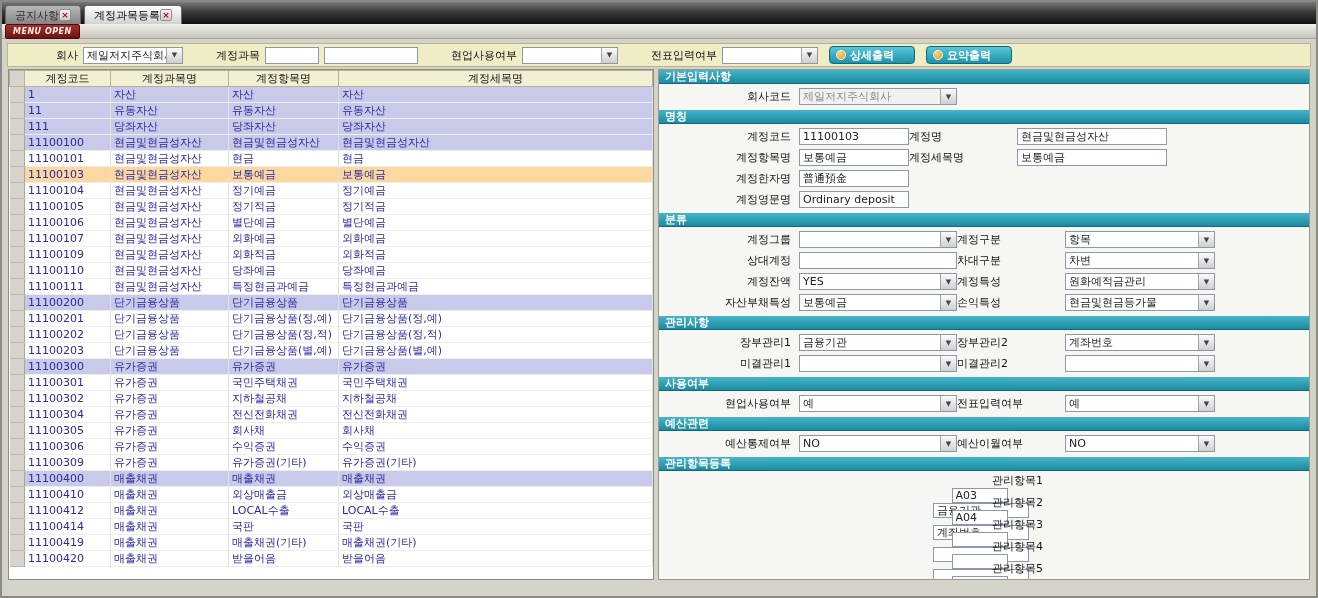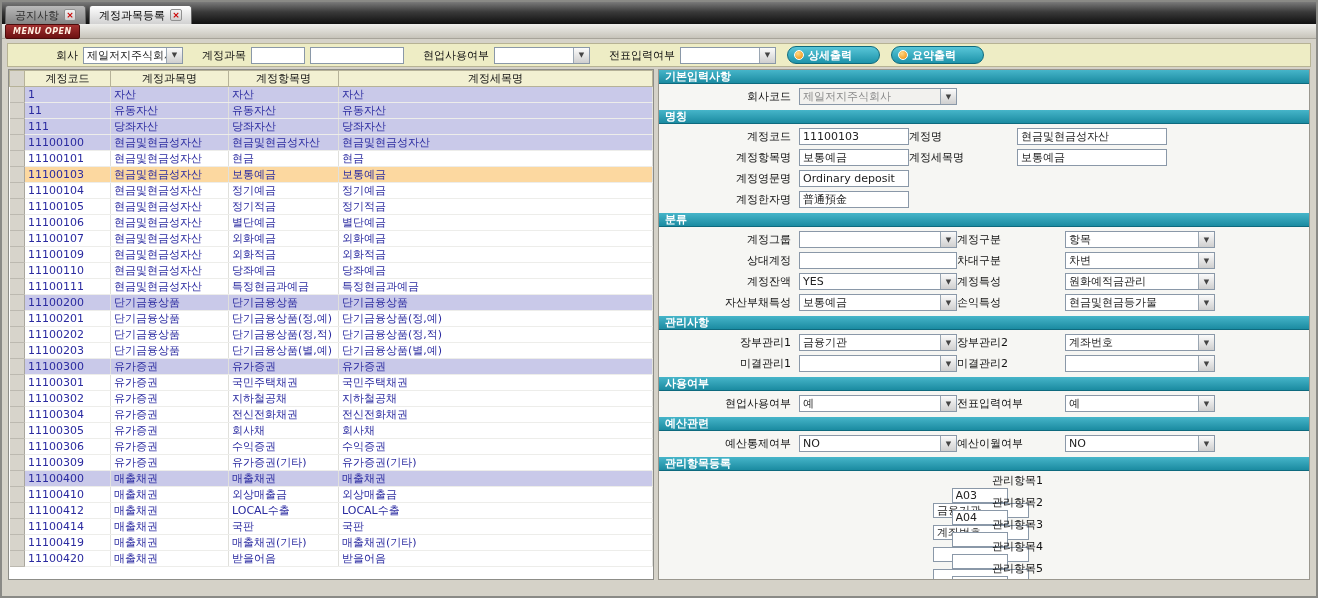--- a/index.html
+++ b/index.html
@@ -2,40 +2,40 @@
 <html><head>
 <meta charset="utf-8">
 <style>
   * { margin:0; padding:0; box-sizing:border-box; }
   html,body { width:1318px; height:598px; overflow:hidden; }
   body { font-family:"DejaVu Sans","Liberation Sans",sans-serif; font-size:11px; background:#8f8f8f; }
   .window { position:absolute; inset:0; background:#d5d2c8; border:2px solid #8a8a86; }
 
   
   .tabbar { height:22px; background:linear-gradient(180deg,#7a7a7a 0%,#3a3a3a 45%,#101010 100%); display:flex; align-items:flex-end; padding-left:3px; gap:3px; }
-  .tab { height:19px; display:flex; align-items:center; gap:5px; padding:0 9px; border-radius:3px 3px 0 0; border:1px solid #666; border-bottom:none; cursor:default; }
+  .tab { height:19px; display:flex; align-items:center; padding:0 9px; border-radius:3px 3px 0 0; border:1px solid #666; border-bottom:none; cursor:default; }
   .tab.inactive { background:linear-gradient(#b9b9b9,#848484); color:#2e2e2e; }
   .tab.active { background:linear-gradient(#ffffff,#d2d2d2); color:#000; }
   .tab-close { width:12px; height:12px; background:linear-gradient(#f2f2f2,#cfcfcf); border:1px solid #909090; border-radius:2px; color:#c00; font-size:9px; line-height:10px; text-align:center; font-weight:bold; }
 
   
   .menustrip { height:15px; background:linear-gradient(#efefec,#c7c4ba); border-bottom:1px solid #a7a49a; display:flex; align-items:center; padding-left:3px; }
   .menu-open { background:linear-gradient(#a33030,#6d1212); color:#ffefe0; font-size:8px; font-weight:bold; font-style:italic; letter-spacing:.5px; padding:2px 7px; border-radius:2px; border:1px solid #4c0b0b; }
 
   
   .filterbar { margin:4px 5px 3px 5px; height:24px; background:#eeedc5; border:1px solid #b7b394; display:flex; align-items:center; padding:0 8px; gap:5px; }
-  .flt-label { color:#111; margin-left:14px; white-space:nowrap; }
+  .flt-label { color:#111; margin-left:28px; white-space:nowrap; }
   .flt-label.first { margin-left:40px; }
   .tin { height:17px; border:1px solid #8a98a8; background:#fff; font:inherit; padding:0 3px; color:#222; }
   .combo { height:17px; border:1px solid #8a98a8; background:#fff; display:flex; align-items:stretch; overflow:hidden; }
   .combo-text { flex:1; padding:0 3px; display:flex; align-items:center; white-space:nowrap; overflow:hidden; color:#222; }
   .combo-arrow { width:16px; background:linear-gradient(#fbfbfb,#cfcfcf); border-left:1px solid #9aa6b2; color:#444; font-size:7px; display:flex; align-items:center; justify-content:center; }
   .combo.disabled { background:#f2f1ee; }
   .combo.disabled .combo-text { color:#8a8a8a; }
-  .btn { height:18px; display:flex; align-items:center; gap:4px; padding:0 27px 0 6px; background:linear-gradient(#59c6d8,#1d93a9); border:1px solid #0d6a7e; border-radius:9px; color:#fff; font-weight:bold; cursor:default; margin-left:6px; white-space:nowrap; }
+  .btn { height:18px; display:flex; align-items:center; gap:4px; padding:0 20px 0 6px; background:linear-gradient(#59c6d8,#1d93a9); border:1px solid #0d6a7e; border-radius:4px; color:#fff; font-weight:bold; cursor:default; margin-left:6px; white-space:nowrap; }
   .btn-icon { width:10px; height:10px; border-radius:50%; background:radial-gradient(circle at 35% 30%, #ffd887, #ef8c05); border:1px solid #fff; }
 
   
   .main { position:absolute; top:67px; left:6px; right:6px; bottom:16px; display:flex; gap:4px; }
 
   
   .table-panel { width:646px; background:#fff; border:1px solid #8d8d88; overflow:hidden; }
   table { border-collapse:collapse; width:100%; table-layout:fixed; }
   th { background:#f2f0d2; border:1px solid #b6b298; font-weight:normal; height:15px; color:#111; padding:0; white-space:nowrap; overflow:hidden; }
   th.sel { background:#d7d4cb; }
@@ -372,26 +372,26 @@
           <span class="flabel2">계정명</span>
           <input class="tin f-name-w" value="현금및현금성자산" style="">
         </div>
         <div class="form-row">
           <span class="flabel">계정항목명</span>
           <input class="tin f-name" value="보통예금" style="">
           <span class="flabel2">계정세목명</span>
           <input class="tin f-name-w" value="보통예금" style="">
         </div>
         <div class="form-row">
+          <span class="flabel">계정한자명</span>
+          <input class="tin f-name" value="普通預金" style="">
+        </div>
+        <div class="form-row">
           <span class="flabel">계정영문명</span>
           <input class="tin f-name" value="Ordinary deposit" style="">
-        </div>
-        <div class="form-row">
-          <span class="flabel">계정한자명</span>
-          <input class="tin f-name" value="普通預金" style="">
         </div>
       </div>
 
       <div class="sec-header">분류</div>
       <div class="sec-body">
         <div class="form-row">
           <span class="flabel">계정그룹</span>
           <div class="combo f-std">
             <span class="combo-text"></span>
             <span class="combo-arrow">▼</span>

